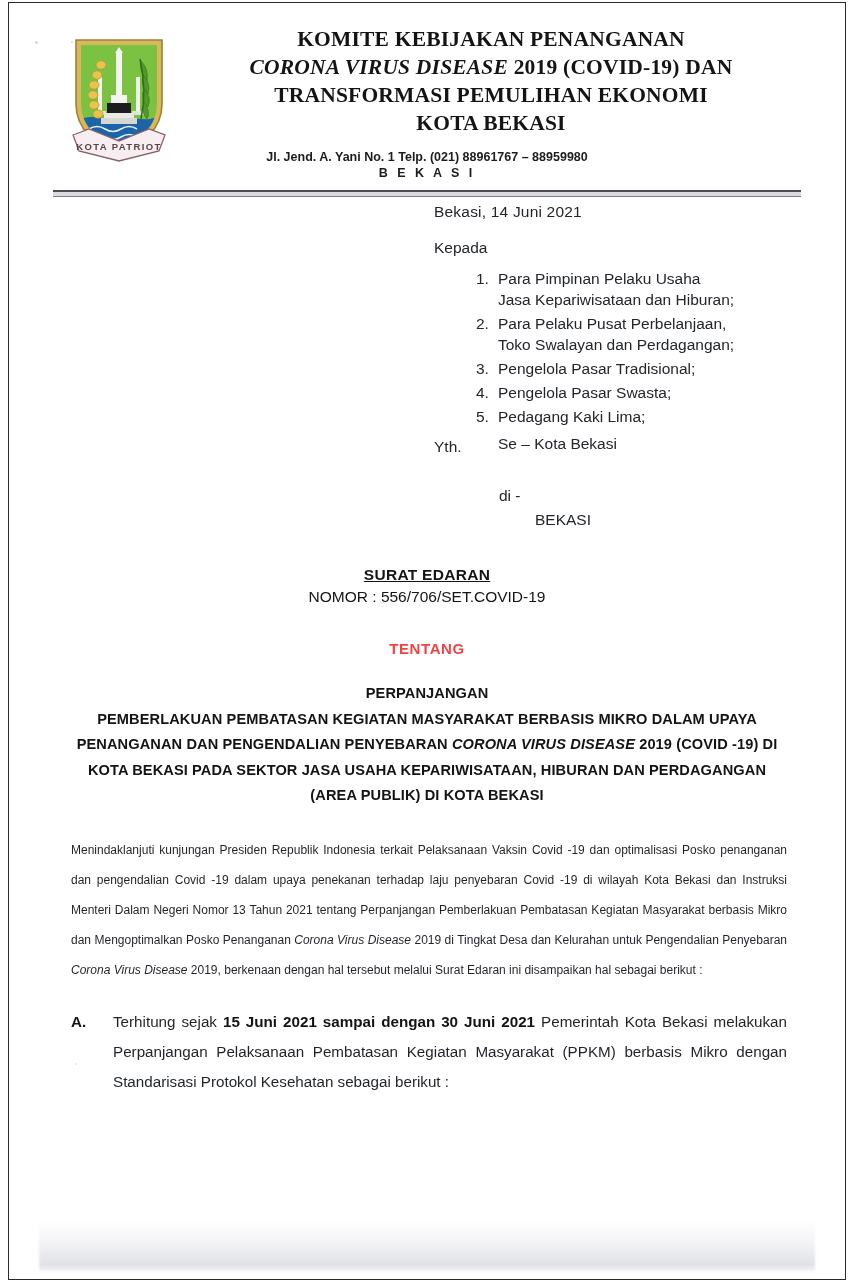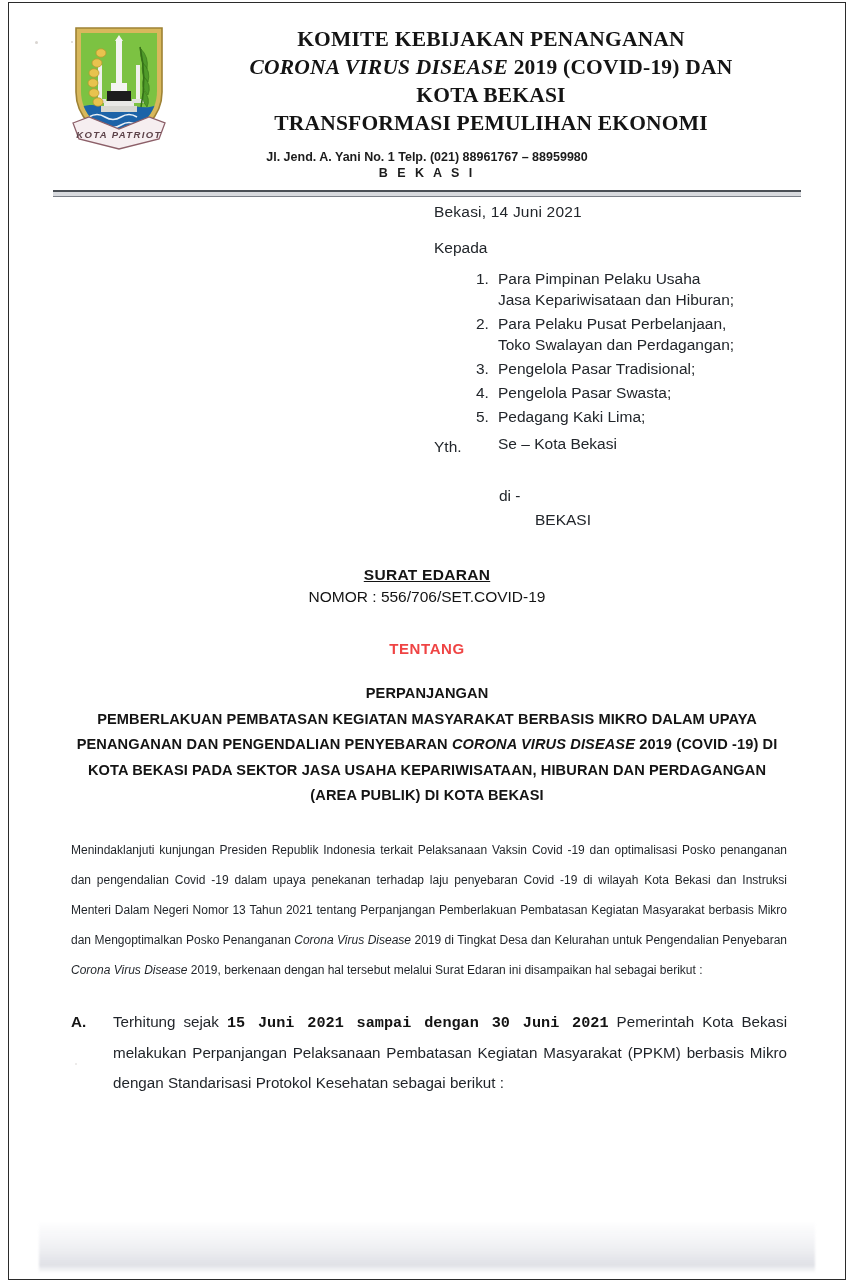--- a/index.html
+++ b/index.html
@@ -37,24 +37,23 @@
   
   .letterhead {
     position: relative;
     padding-top: 22px;
     height: 168px;
     box-sizing: border-box;
   }
   .logo-wrap {
     position: absolute;
     left: 58px;
-    top: 16px;
+    top: 28px;
     width: 104px;
     height: 136px;
-    font-style: italic;
   }
   .logo-wrap svg { display: block; width: 104px; height: 136px; }
 
   .lh-titles {
     margin-left: 150px;
     margin-right: 22px;
     text-align: center;
     font-family: "Liberation Serif", serif;
     font-weight: bold;
     color: #141414;
@@ -198,21 +197,21 @@
     line-height: 30px;
     color: #151515;
   }
   .item-body {
     flex: 1;
     text-align: justify;
     font-size: 15.2px;
     line-height: 30px;
     color: #1f2328;
   }
-  .item-body b { font-weight: bold; color: #131313; font-family: Liberation Mono, monospace; }
+  .item-body b { font-weight: bold; color: #131313; }
 
   
   .bleed {
     position: absolute;
     left: 30px;
     right: 30px;
     bottom: 6px;
     height: 52px;
     background:
       linear-gradient(180deg, rgba(190,193,205,0) 0%, rgba(178,181,196,.22) 55%, rgba(150,154,172,.30) 85%, rgba(255,255,255,0) 100%);
@@ -284,22 +283,22 @@
         </g>
 
         <path d="M6 104 L22 98 L52 110 L82 98 L98 104 L92 120 L52 130 L12 120 Z" fill="#f6eef0" stroke="#8c5f68" stroke-width="1.3"></path>
         <text x="52" y="119" font-family="Liberation Sans, sans-serif" font-size="9.5" font-weight="bold" fill="#5d4349" text-anchor="middle" letter-spacing="1.4">KOTA PATRIOT</text>
       </svg>
     </div>
 
     <div class="lh-titles">
       <div class="lh-line">KOMITE KEBIJAKAN PENANGANAN</div>
       <div class="lh-line"><span class="ital">CORONA VIRUS DISEASE</span><span> 2019 (COVID-19) DAN</span></div>
+      <div class="lh-line">TRANSFORMASI PEMULIHAN EKONOMI</div>
       <div class="lh-line">KOTA BEKASI</div>
-      <div class="lh-line">TRANSFORMASI PEMULIHAN EKONOMI</div>
     </div>
 
     <div class="lh-address">Jl. Jend. A. Yani No. 1 Telp. (021) 88961767 – 88959980</div>
     <div class="lh-city">B E K A S I</div>
     <div class="rule"></div>
   </div>
 
   <div class="addr-block">
     <div class="addr-place">Bekasi, 14 Juni 2021</div>
     <div class="addr-kepada">Kepada</div>

